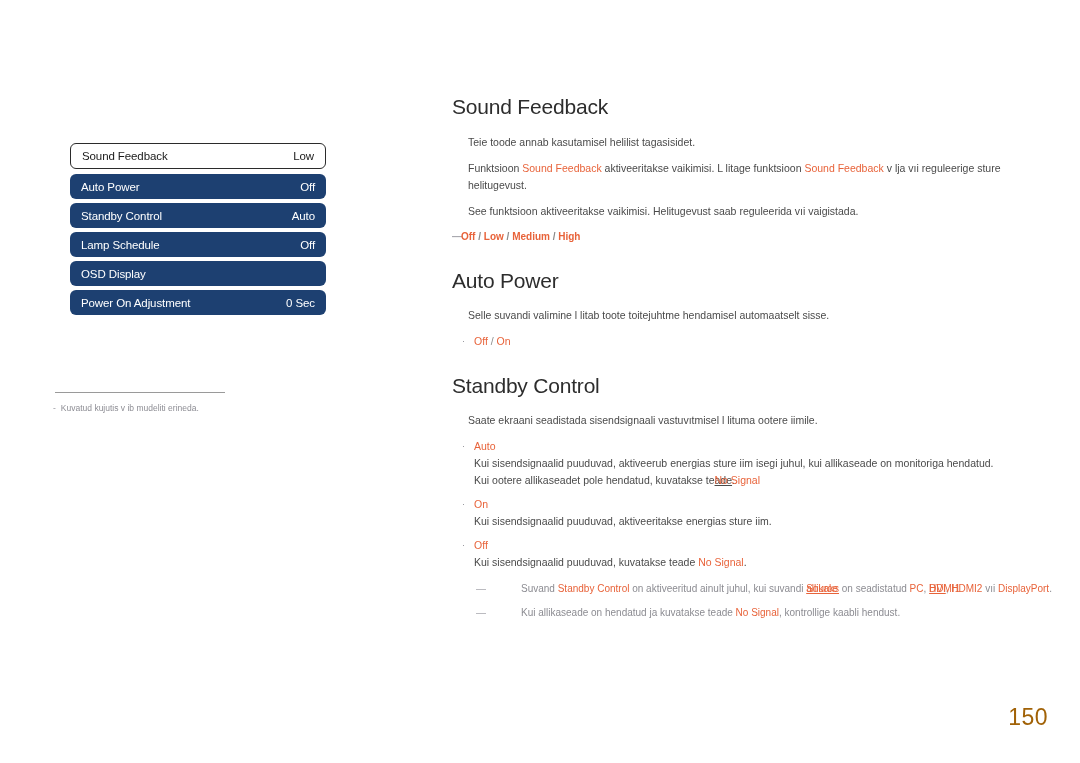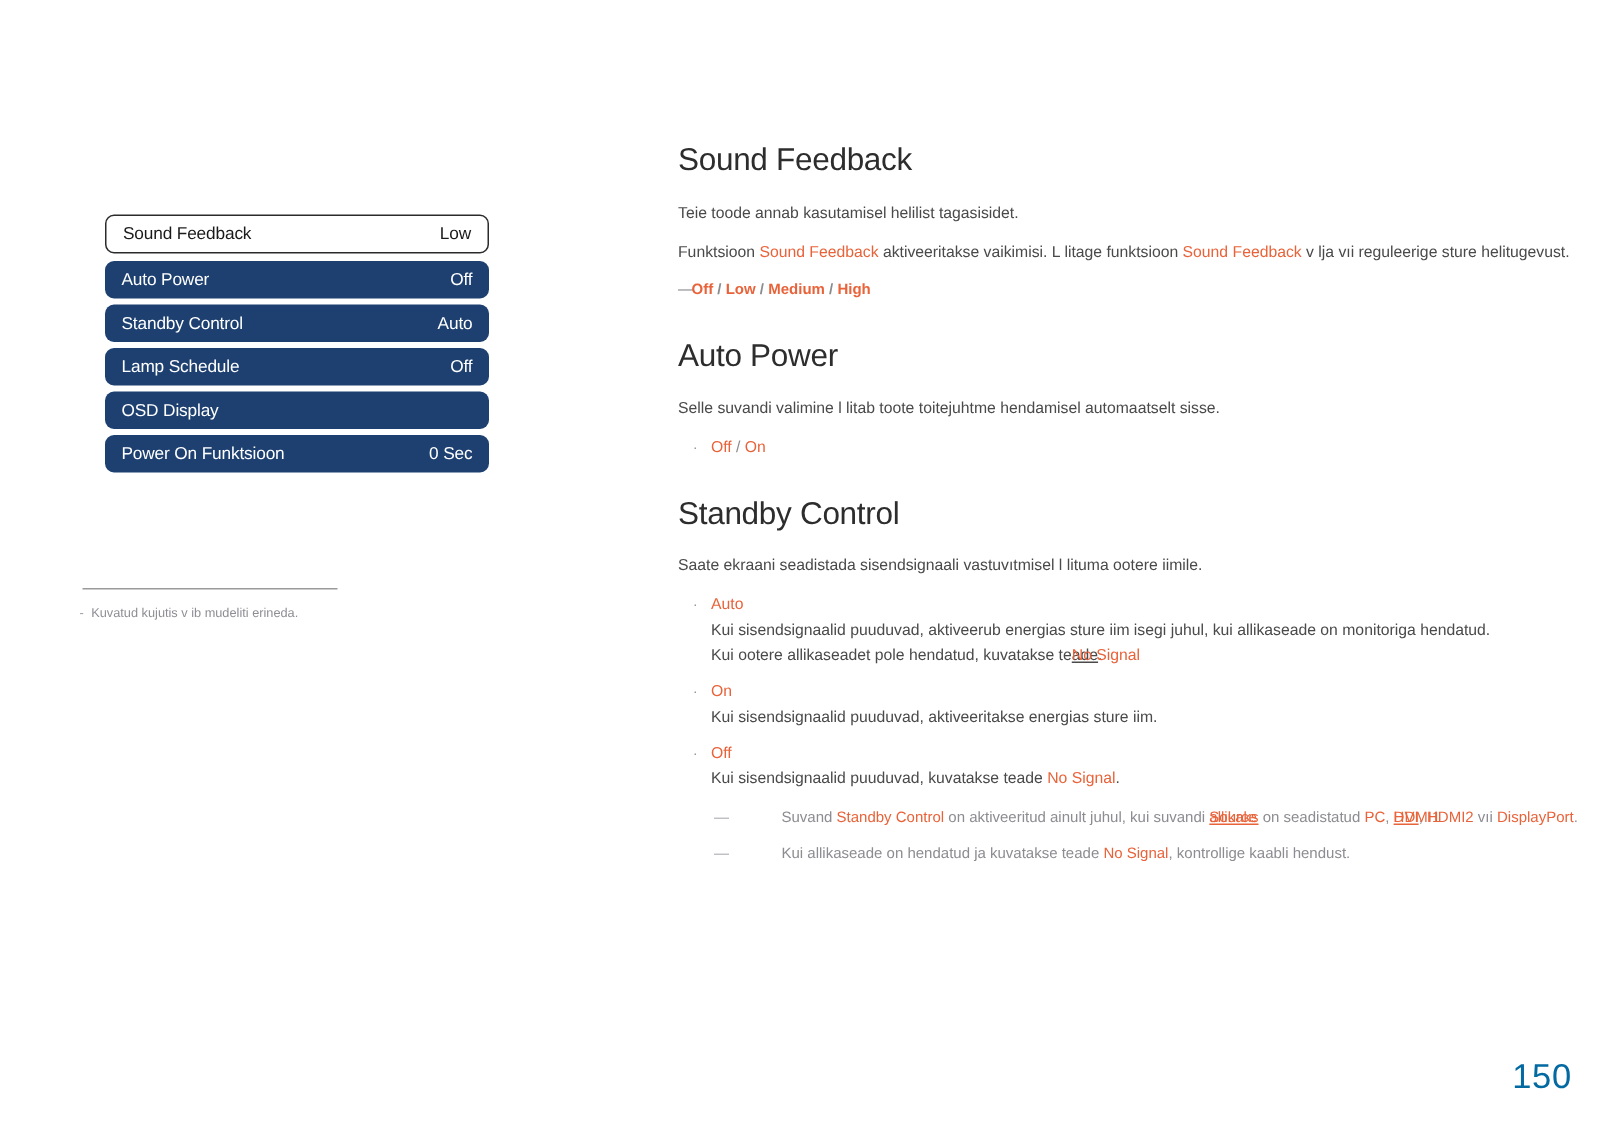--- a/index.html
+++ b/index.html
@@ -80,21 +80,21 @@
     font-weight: normal;
     color: #2d2d2d;
     margin: 0 0 15px 0;
     letter-spacing: -0.2px;
   }
   h2.section-heading.tight { margin-bottom: 14px; }
   .para {
     font-size: 10.5px;
     line-height: 17px;
     color: #4a4a4a;
-    margin: 0 0 9px 0;
+    margin: 0 0 9px 16px;
   }
   .hl { color: #e8633a; }
   .sep { color: #8c8c8c; }
 
   
   .note {
     display: flex;
     font-size: 10px;
     line-height: 16px;
     color: #8c8c92;
@@ -150,21 +150,21 @@
     top: 0;
     white-space: nowrap;
   }
 
   
   .page-number {
     position: absolute;
     right: 32px;
     bottom: 32px;
     font-size: 23px;
-    color: #0369a1;
+    color: #a16207;
     letter-spacing: 0.5px;
   }
 </style>
 </head>
 <body>
 
 <div class="osd-panel">
 
   <div class="osd-row first">
     <span class="osd-label">Sound Feedback</span>
@@ -185,21 +185,21 @@
     <span class="osd-label">Lamp Schedule</span>
     <span class="osd-value">Off</span>
   </div>
 
   <div class="osd-row">
     <span class="osd-label">OSD Display</span>
     <span class="osd-value"></span>
   </div>
 
   <div class="osd-row">
-    <span class="osd-label">Power On Funktsioon</span>
+    <span class="osd-label">Power On Adjustment</span>
     <span class="osd-value">0 Sec</span>
   </div>
 
 
 </div>
 
 <div class="caption-rule"></div>
 <div class="caption-note">
   <span class="dash">-</span>
   <span>Kuvatud kujutis v ib mudeliti erineda.</span>
@@ -208,20 +208,21 @@
 <div class="content">
 
   <h2 class="section-heading">Sound Feedback</h2>
 
   <p class="para">Teie toode annab kasutamisel helilist tagasisidet.</p>
 
   <p class="para">
     <span>Funktsioon </span><span class="hl">Sound Feedback</span><span> aktiveeritakse vaikimisi. L litage funktsioon </span><span class="hl">Sound Feedback</span><span> v lja vıi reguleerige sture helitugevust.</span>
   </p>
 
+  <p class="para">See funktsioon aktiveeritakse vaikimisi. Helitugevust saab reguleerida vıi vaigistada.</p>
 
   <div class="optline">
     <span class="ndash" style="color:#a8a8ae;letter-spacing:-1px;">—</span><span class="hl">Off</span><span class="sep"> / </span><span class="hl">Low</span><span class="sep"> / </span><span class="hl">Medium</span><span class="sep"> / </span><span class="hl">High</span>
   </div>
 
   <h2 class="section-heading tight" style="margin-top:24px;">Auto Power</h2>
 
   <p class="para">Selle suvandi valimine l litab toote toitejuhtme  hendamisel automaatselt sisse.</p>
 
   <div class="bullet">

